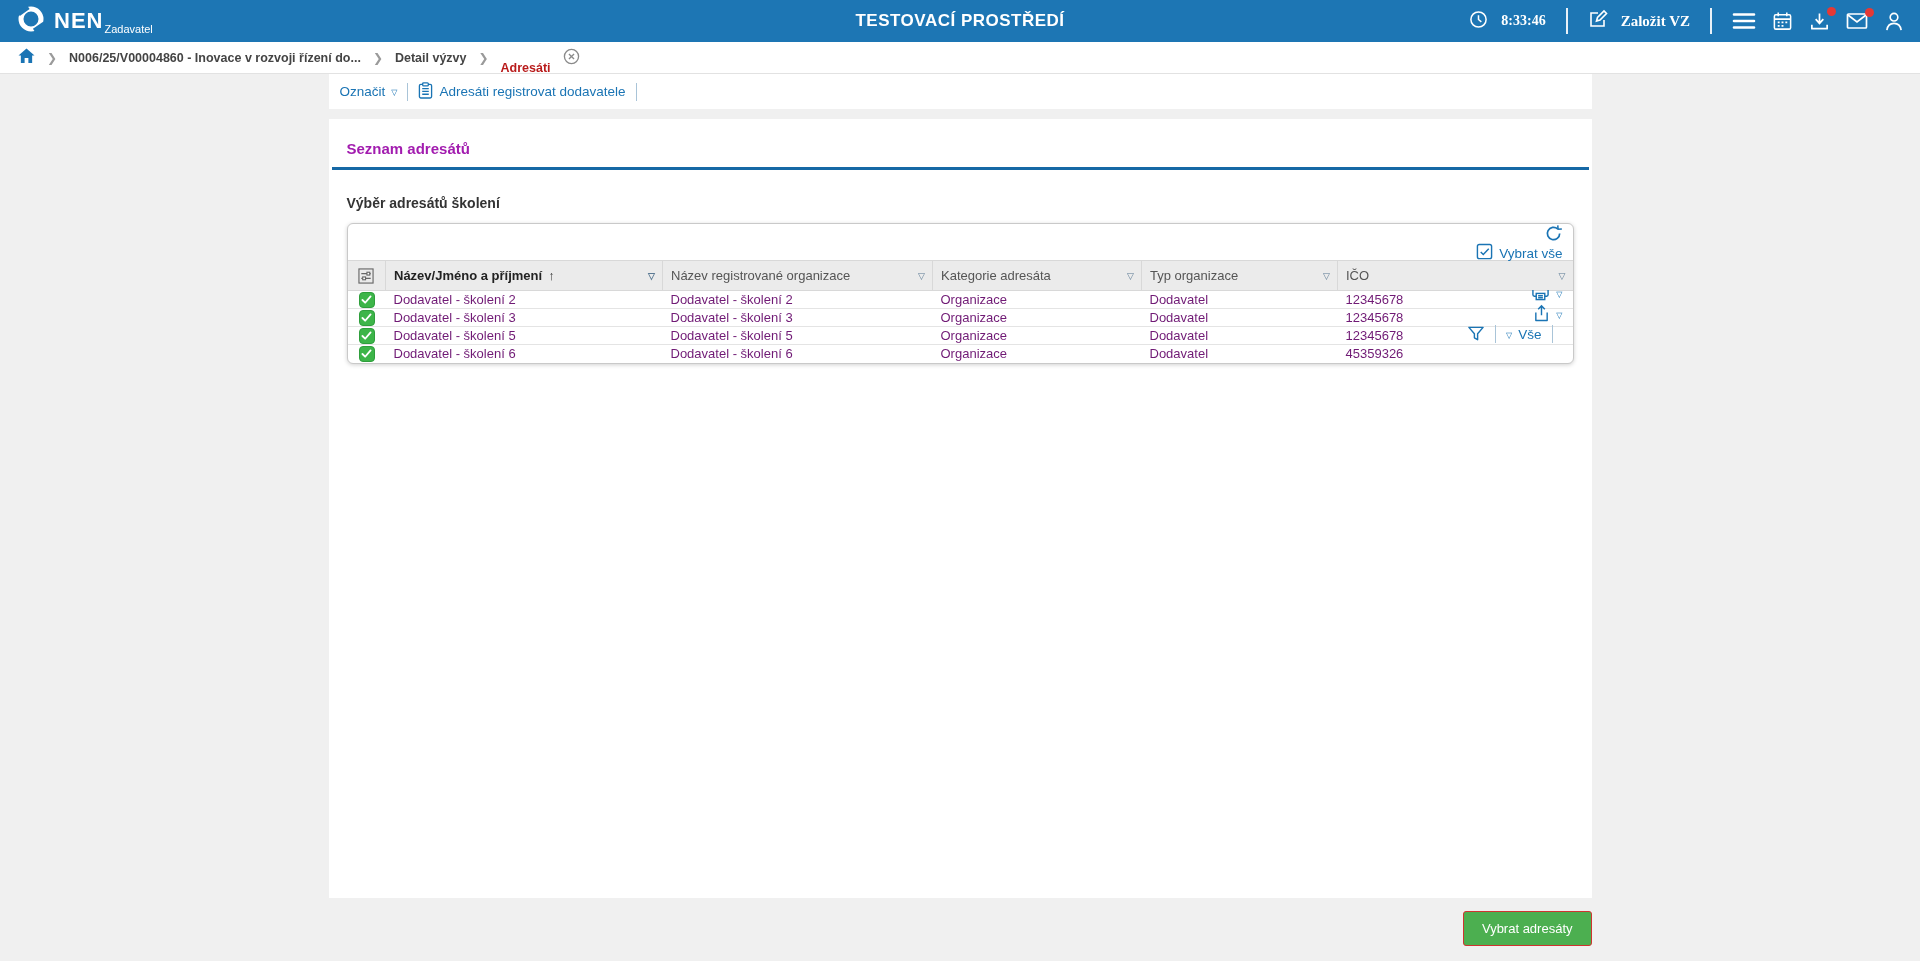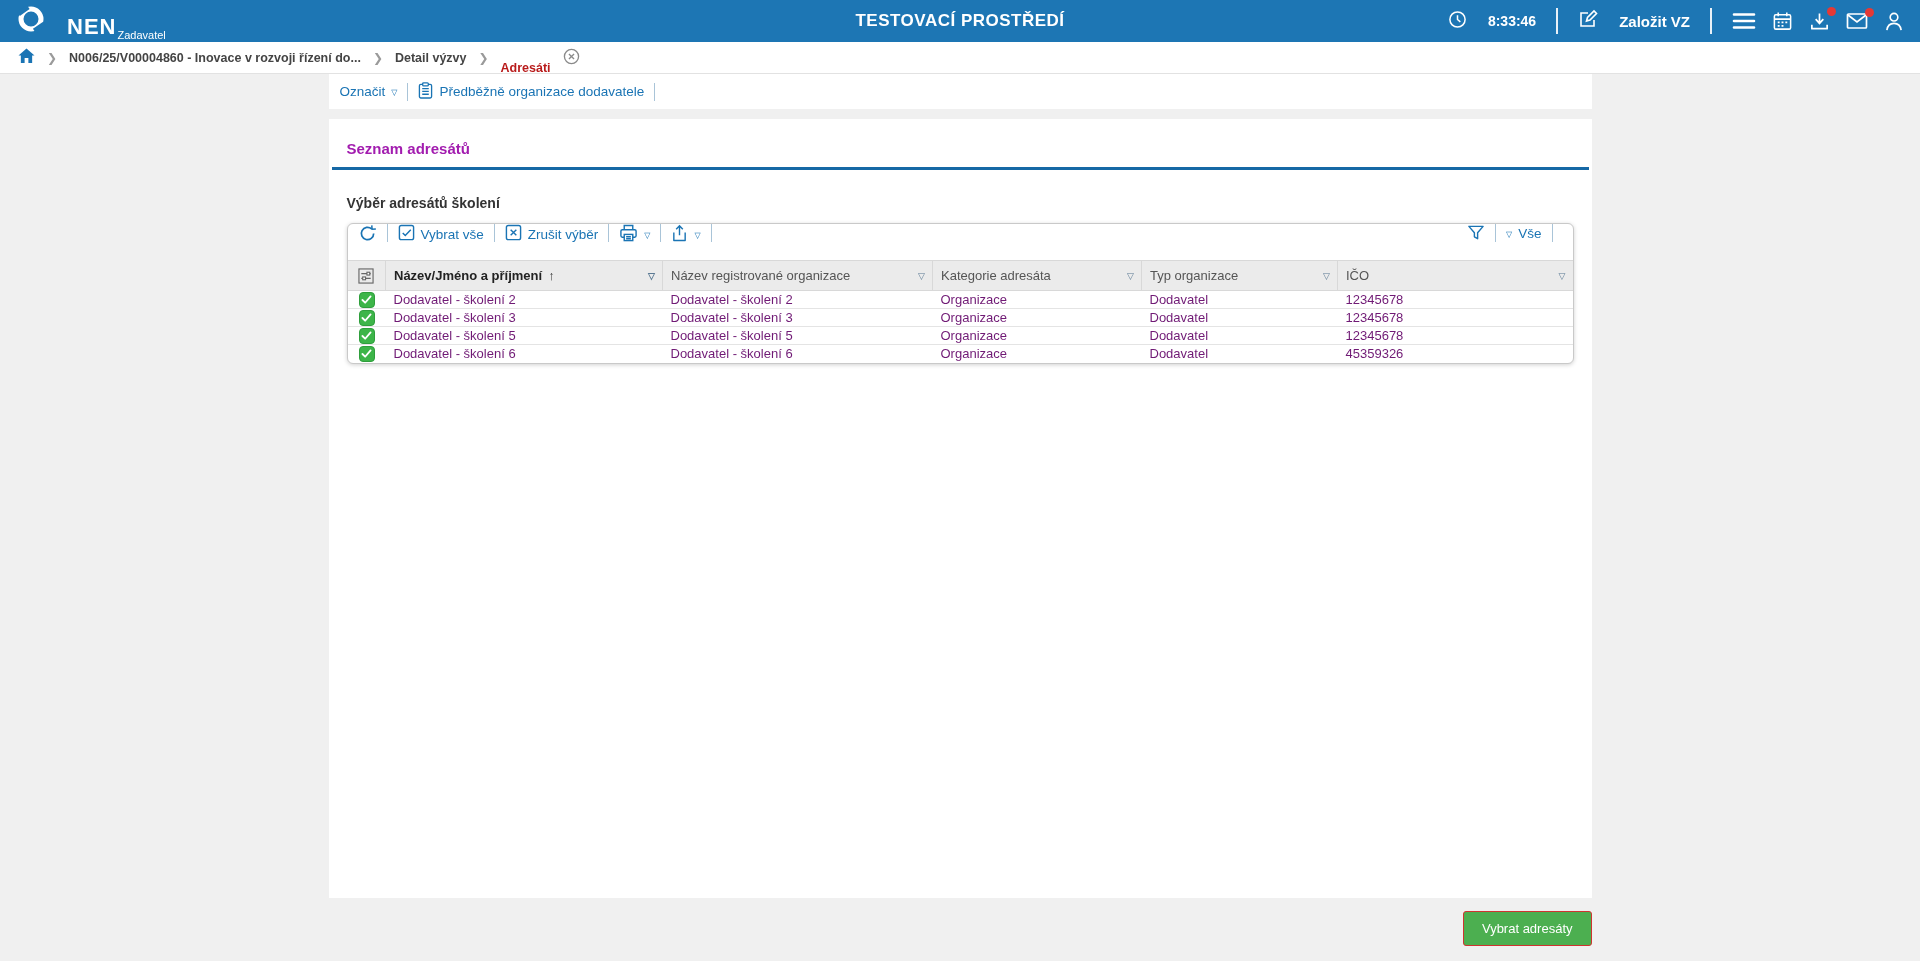--- a/index.html
+++ b/index.html
@@ -8,30 +8,30 @@
     font-family:"Liberation Sans", sans-serif;
     background:#f0f0f0;
     overflow:hidden;
     color:#222;
   }
   
   .topbar {
     height:42px; background:#1d76b4; color:#fff;
     display:flex; align-items:center; padding:0 16px; position:relative;
   }
-  .tb-left { display:flex; align-items:flex-end; gap:21px; }
+  .tb-left { display:flex; align-items:center; gap:8px; }
   .brand-block { display:flex; align-items:flex-start; line-height:1; }
   .brand { font-size:22px; font-weight:700; letter-spacing:1px; }
   .brand-sub { font-size:11px; font-weight:400; transform:translateY(14px); margin-left:1px; }
   .tb-center {
     position:absolute; left:50%; transform:translateX(-50%);
     font-size:17px; font-weight:700; letter-spacing:.5px; white-space:nowrap;
   }
   .tb-right { margin-left:auto; display:flex; align-items:center; gap:16px; }
-  .tb-item { display:flex; align-items:center; gap:21px; cursor:pointer; }
+  .tb-item { display:flex; align-items:center; gap:13px; cursor:pointer;font-family:Liberation Serif, serif; }
   .tb-time { font-size:14px; font-weight:700; }
   .tb-create { font-size:15px; font-weight:700; }
   .tb-divider { width:2px; height:26px; background:rgba(255,255,255,.9); margin:0 4px; }
   .tb-ico { position:relative; display:flex; }
   .badge {
     position:absolute; top:-4px; right:-6px; width:9px; height:9px;
     background:#e53935; border-radius:50%;
   }
   
   .breadcrumb {
@@ -55,22 +55,23 @@
   .panel { background:#fff; margin-top:10px; height:779px; }
   .panel-title { font-size:15px; font-weight:700; color:#a21caf; padding:21px 18px 10px; }
   .panel-underline { height:3px; background:#1668a5; margin:0 3px; }
   .sub-title { font-size:14px; font-weight:700; color:#333; padding:25px 18px 12px; }
   
   .grid-card {
     margin:0 18px; border:1px solid #c9c9c9; border-radius:6px;
     box-shadow:0 1px 4px rgba(0,0,0,.18); overflow:hidden; background:#fff;
   }
   .grid-toolbar {
-    height:36px; display:flex; align-items:flex-start; padding:0 10px;
+    height:36px; display:flex; align-items:flex-end; padding:0 10px;
     font-size:13.5px;
+    flex-direction:column;
   }
   .gt-right { margin-left:auto; display:flex; align-items:center; }
   table { width:100%; border-collapse:collapse; table-layout:fixed; }
   thead th {
     background:#ebebeb; height:30px; font-size:13px; font-weight:400; color:#555;
     text-align:left; padding:0 8px; border-right:1px solid #d8d8d8;
     border-top:1px solid #d8d8d8; position:relative; white-space:nowrap; overflow:hidden;
   }
   thead th:last-child { border-right:none; }
   th.sorted { font-weight:700; color:#222; }
@@ -205,21 +206,21 @@
     </span>
     <span class="v-div"></span>
     <span class="link">
       <span>
         <svg width="15" height="17" viewBox="0 0 16 18" fill="none" stroke="#1a74b4" stroke-width="1.4">
           <rect x="1.5" y="2.5" width="13" height="14.5" rx="1.5"></rect>
           <rect x="5" y="0.8" width="6" height="3.2" rx="1" fill="#fff"></rect>
           <path d="M4.5 7h7M4.5 10h7M4.5 13h7"></path>
         </svg>
       </span>
-      <span>Předběžně organizace dodavatele</span>
+      <span>Adresáti registrovat dodavatele</span>
     </span>
     <span class="v-div"></span>
   </div>
 
   <div class="panel">
     <div class="panel-title">Seznam adresátů</div>
     <div class="panel-underline"></div>
     <div class="sub-title">Výběr adresátů školení</div>
 
     <div class="grid-card">

